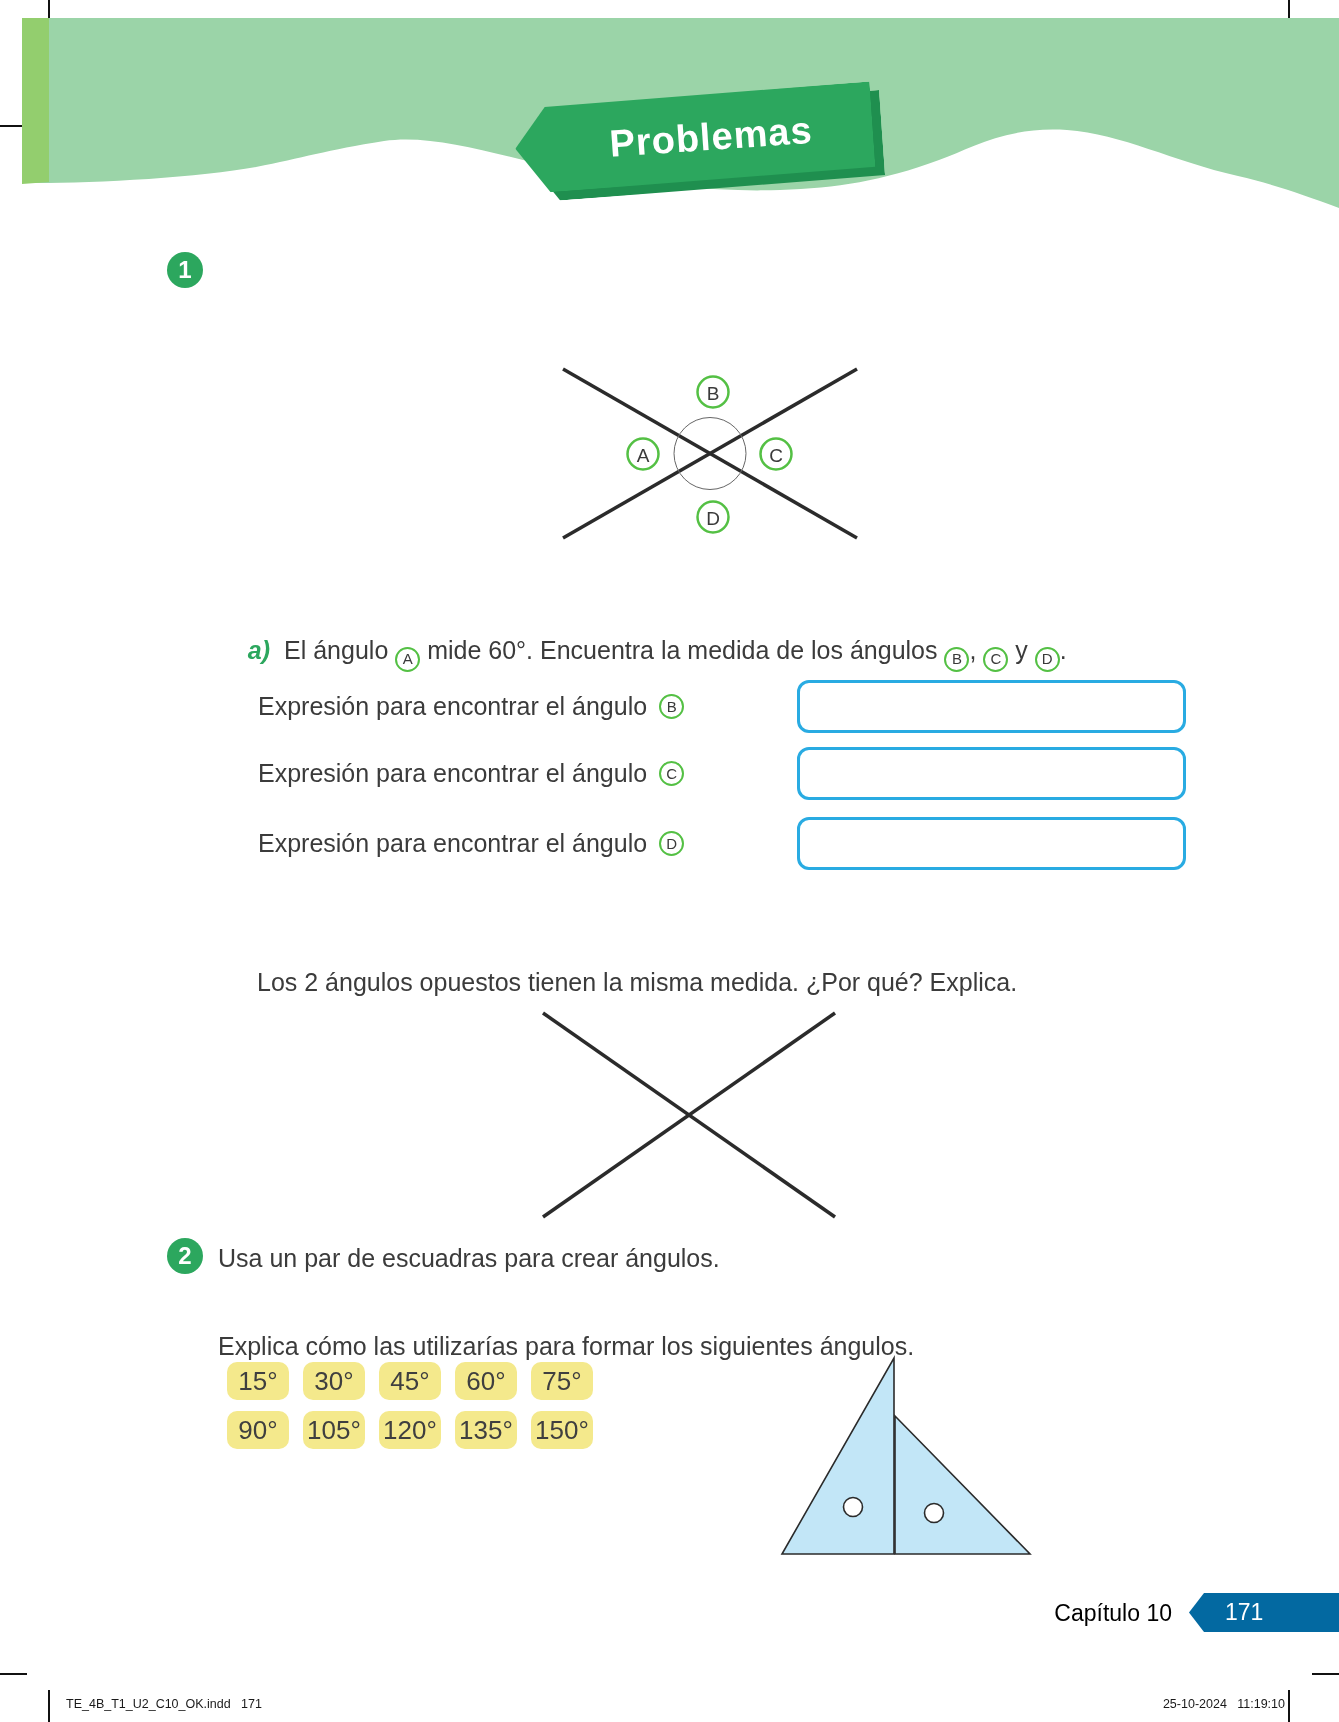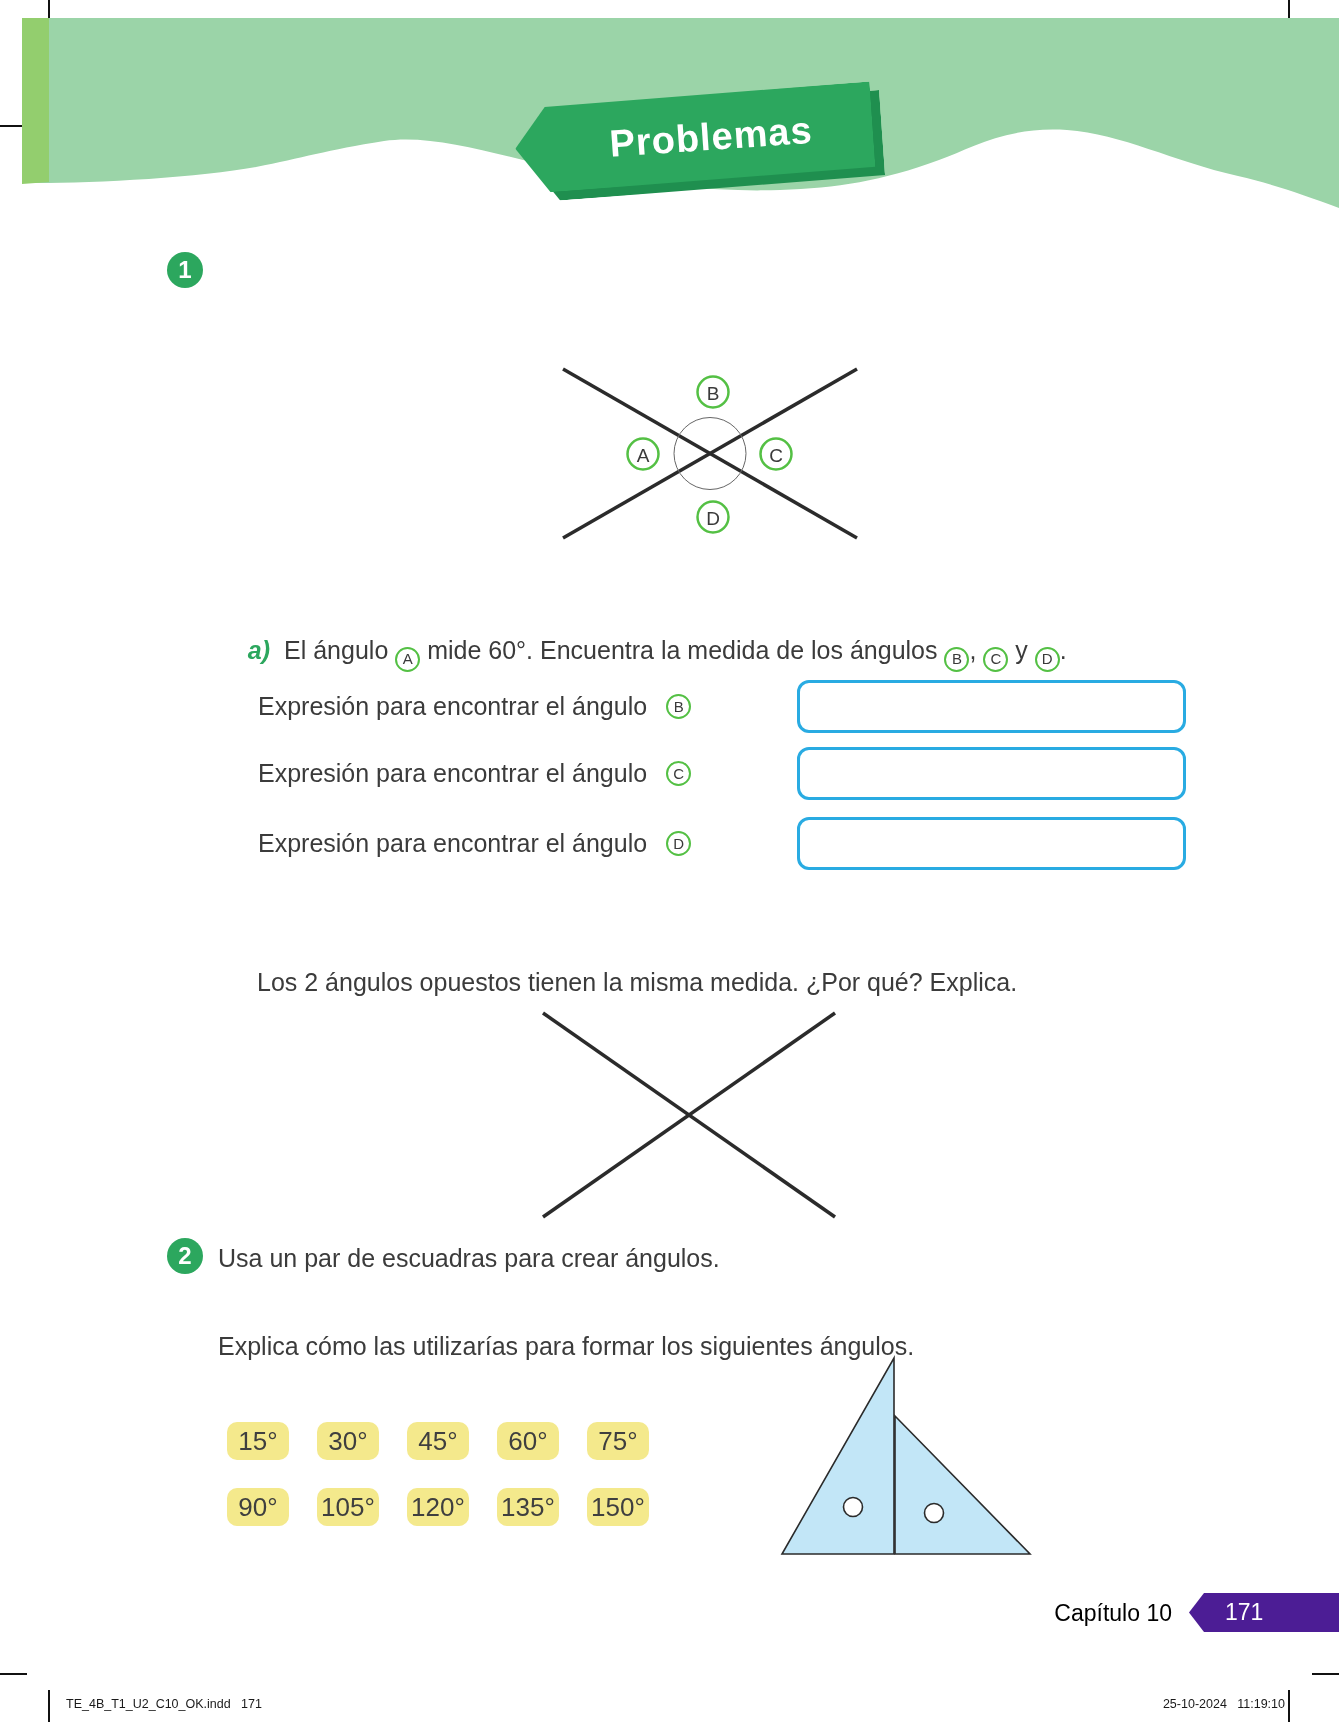--- a/index.html
+++ b/index.html
@@ -21,32 +21,32 @@
   
   .numcircle{position:absolute;width:36px;height:36px;border-radius:50%;background:#2ca75e;
     display:flex;align-items:center;justify-content:center;color:#fff;font-size:24px;font-weight:700;}
   .bodytext{position:absolute;font-size:25px;line-height:32px;color:#3b3b3b;white-space:pre-wrap;}
   .plab{color:#2ca75e;font-weight:700;font-style:italic;font-size:25px;margin-right:14px;}
   .rich{white-space:pre-wrap;}
   .ic{display:inline-flex;align-items:center;justify-content:center;width:25px;height:25px;
     border:2px solid #54c044;border-radius:50%;font-size:15px;color:#3a3a3a;box-sizing:border-box;
     vertical-align:-5px;background:#fff;font-style:normal;font-weight:400;}
   
-  .exprrow{position:absolute;left:258px;height:53px;display:flex;align-items:center;gap:19px;
+  .exprrow{position:absolute;left:258px;height:53px;display:flex;align-items:center;gap:12px;
     font-size:25px;color:#3b3b3b;}
   .ansbox{position:absolute;left:797px;width:389px;height:53px;border:3px solid #29abe2;
     border-radius:12px;background:#fff;box-sizing:border-box;}
   
-  .chips{position:absolute;left:227px;top:1422px;display:grid;
-    grid-template-columns:repeat(5,62px);column-gap:14px;row-gap:11px;gap:28px;}
+  .chips{position:absolute;left:227px;top:1362px;display:grid;
+    grid-template-columns:repeat(5,62px);column-gap:14px;row-gap:11px;}
   .chip{height:38px;background:#f4e98c;border-radius:10px;display:flex;align-items:center;
     justify-content:center;font-size:26px;color:#3f3f3f;}
   
   .chapter{position:absolute;left:990px;top:1600px;width:182px;text-align:right;font-size:23px;color:#000000;}
-  .pagetag{position:absolute;left:1189px;top:1593px;width:150px;height:39px;background:#4c1d95;
+  .pagetag{position:absolute;left:1189px;top:1593px;width:150px;height:39px;background:#0369a1;
     clip-path:polygon(0% 50%, 10% 0%, 100% 0%, 100% 100%, 10% 100%);
     display:flex;align-items:center;color:#fff;font-size:23px;padding-left:36px;box-sizing:border-box;}
   .printinfo{position:absolute;top:1697px;font-size:12.5px;color:#1a1a1a;white-space:pre;}
 </style>
 </head>
 <body>
 
 <div id="page">
 
   <div class="cropmark" style="left:48px;top:0;width:2px;height:28px;"></div>

